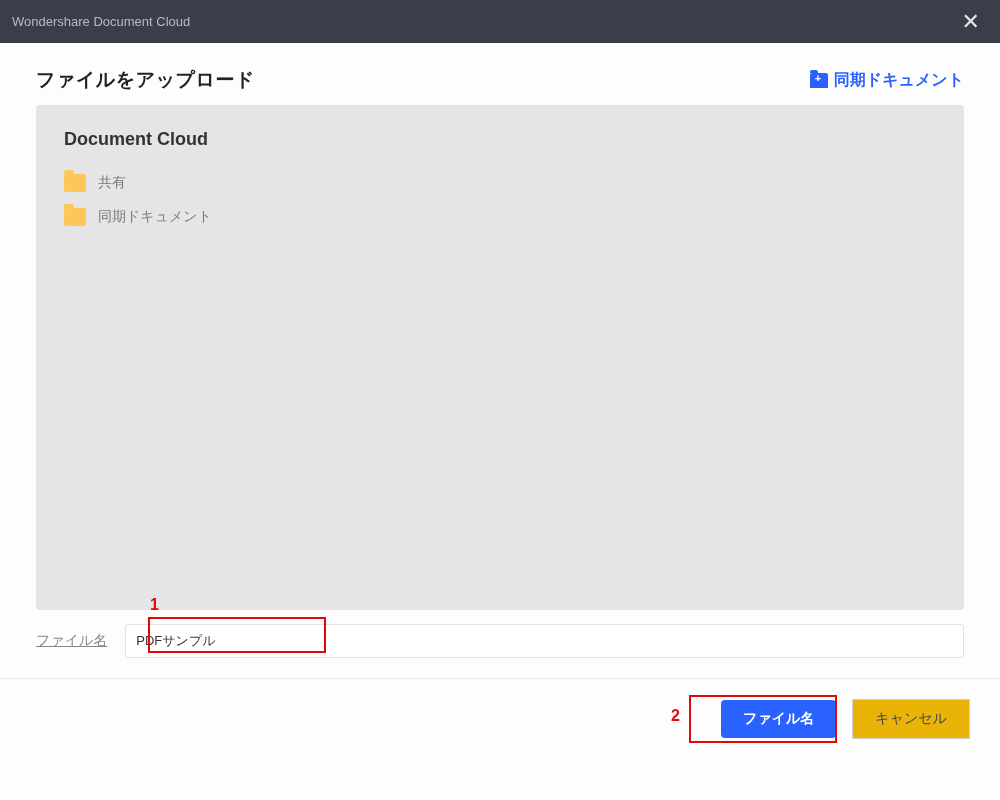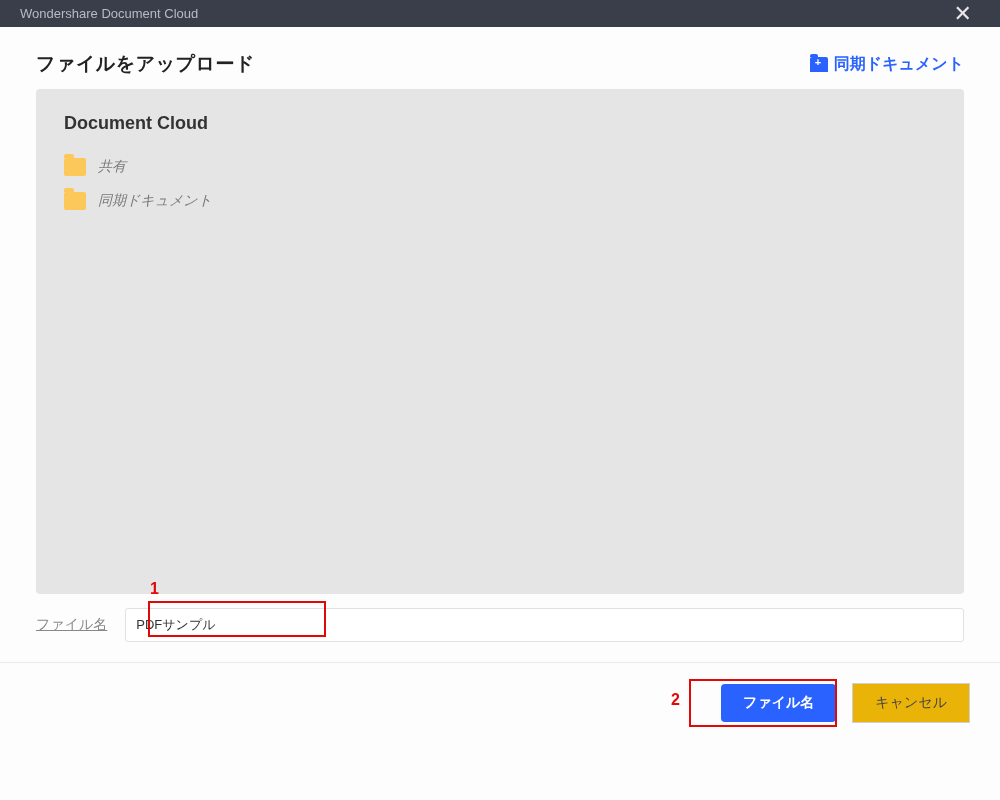--- a/index.html
+++ b/index.html
@@ -1,28 +1,28 @@
 <!DOCTYPE html>
 <html><head>
   <meta charset="utf-8">
   <style>
     * { box-sizing: border-box; margin: 0; padding: 0; }
     body { font-family: -apple-system, "Segoe UI", "Hiragino Sans", "Meiryo", sans-serif; width: 1000px; height: 800px; background: #fdfdfd; overflow: hidden; }
-    .titlebar { height: 27px; background: #3a3d4a; display: flex; align-items: center; justify-content: space-between; padding: 0 20px; }
+    .titlebar { height: 43px; background: #3a3d4a; display: flex; align-items: center; justify-content: space-between; padding: 0 12px; }
     .titlebar-text { color: #b8bbc4; font-size: 13px; }
     .close-btn { color: #e6e6e6; font-size: 22px; cursor: pointer; padding: 4px 8px; line-height: 1; }
     .header-row { display: flex; align-items: center; justify-content: space-between; padding: 24px 36px 12px; gap: 16px; }
     .page-title { font-size: 19px; font-weight: 700; color: #222; letter-spacing: 0.5px; }
     .new-folder { display: flex; align-items: center; gap: 6px; color: #2962ff; font-size: 16px; font-weight: 700; cursor: pointer; }
     .new-folder-icon { width: 18px; height: 15px; background: #2962ff; border-radius: 2px 2px 0 0; position: relative; }
     .new-folder-icon::before { content: ""; position: absolute; top: -3px; left: 0; width: 8px; height: 3px; background: #2962ff; border-radius: 2px 2px 0 0; }
     .new-folder-icon::after { content: "+"; position: absolute; color: #fff; font-size: 11px; font-weight: 700; left: 5px; top: -1px; }
     .content-card { background: #e5e5e5; margin: 0 36px; border-radius: 4px; padding: 24px 28px; height: 505px; }
     .breadcrumb { font-size: 18px; font-weight: 700; color: #333; margin-bottom: 16px; }
-    .folder-row { display: flex; align-items: flex-start; gap: 12px; padding: 8px 0; cursor: pointer; font-style: italic; }
+    .folder-row { display: flex; align-items: flex-start; gap: 12px; padding: 8px 0; cursor: pointer; }
     .folder-icon { width: 22px; height: 18px; background: #fcc85a; border-radius: 2px; position: relative; }
     .folder-icon::before { content: ""; position: absolute; top: -4px; left: 0; width: 10px; height: 4px; background: #fcc85a; border-radius: 2px 2px 0 0; }
     .folder-label { color: #7a7a7a; font-size: 14px; }
     .filename-row { display: flex; align-items: center; gap: 18px; padding: 14px 36px 20px; position: relative; }
     .filename-label { color: #888; font-size: 14px; min-width: 70px; text-decoration: underline; }
     .filename-input { flex: 1; height: 34px; border: 1px solid #e2e2e2; border-radius: 3px; padding: 0 10px; font-size: 13px; color: #333; outline: none; }
     .annotation-box-1 { position: absolute; border: 2px solid #e30808; left: 148px; top: 7px; width: 178px; height: 36px; pointer-events: none; }
     .annotation-num { position: absolute; color: #e30808; font-size: 16px; font-weight: 700; }
     .num-1 { left: 150px; top: -14px; }
     .footer { border-top: 1px solid #eaeaea; padding: 20px 30px; display: flex; justify-content: flex-end; align-items: center; gap: 16px; position: relative; }

